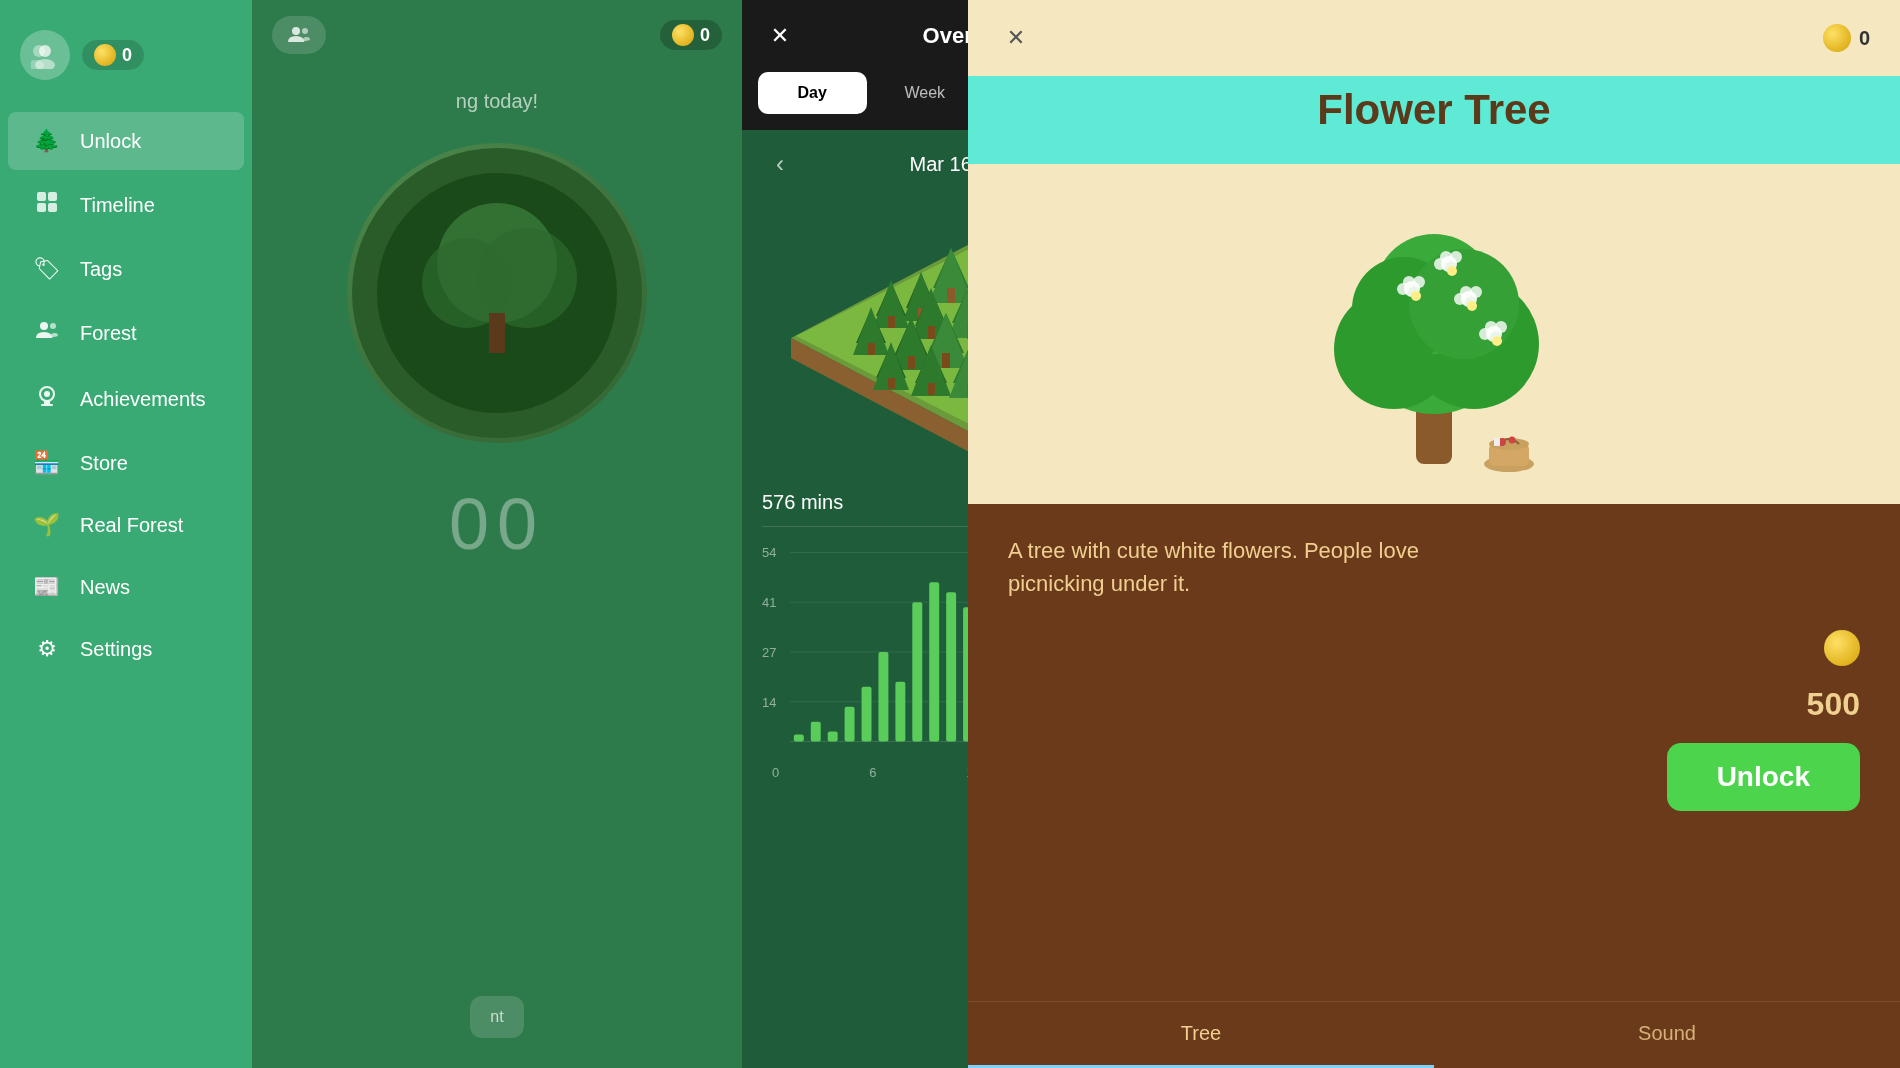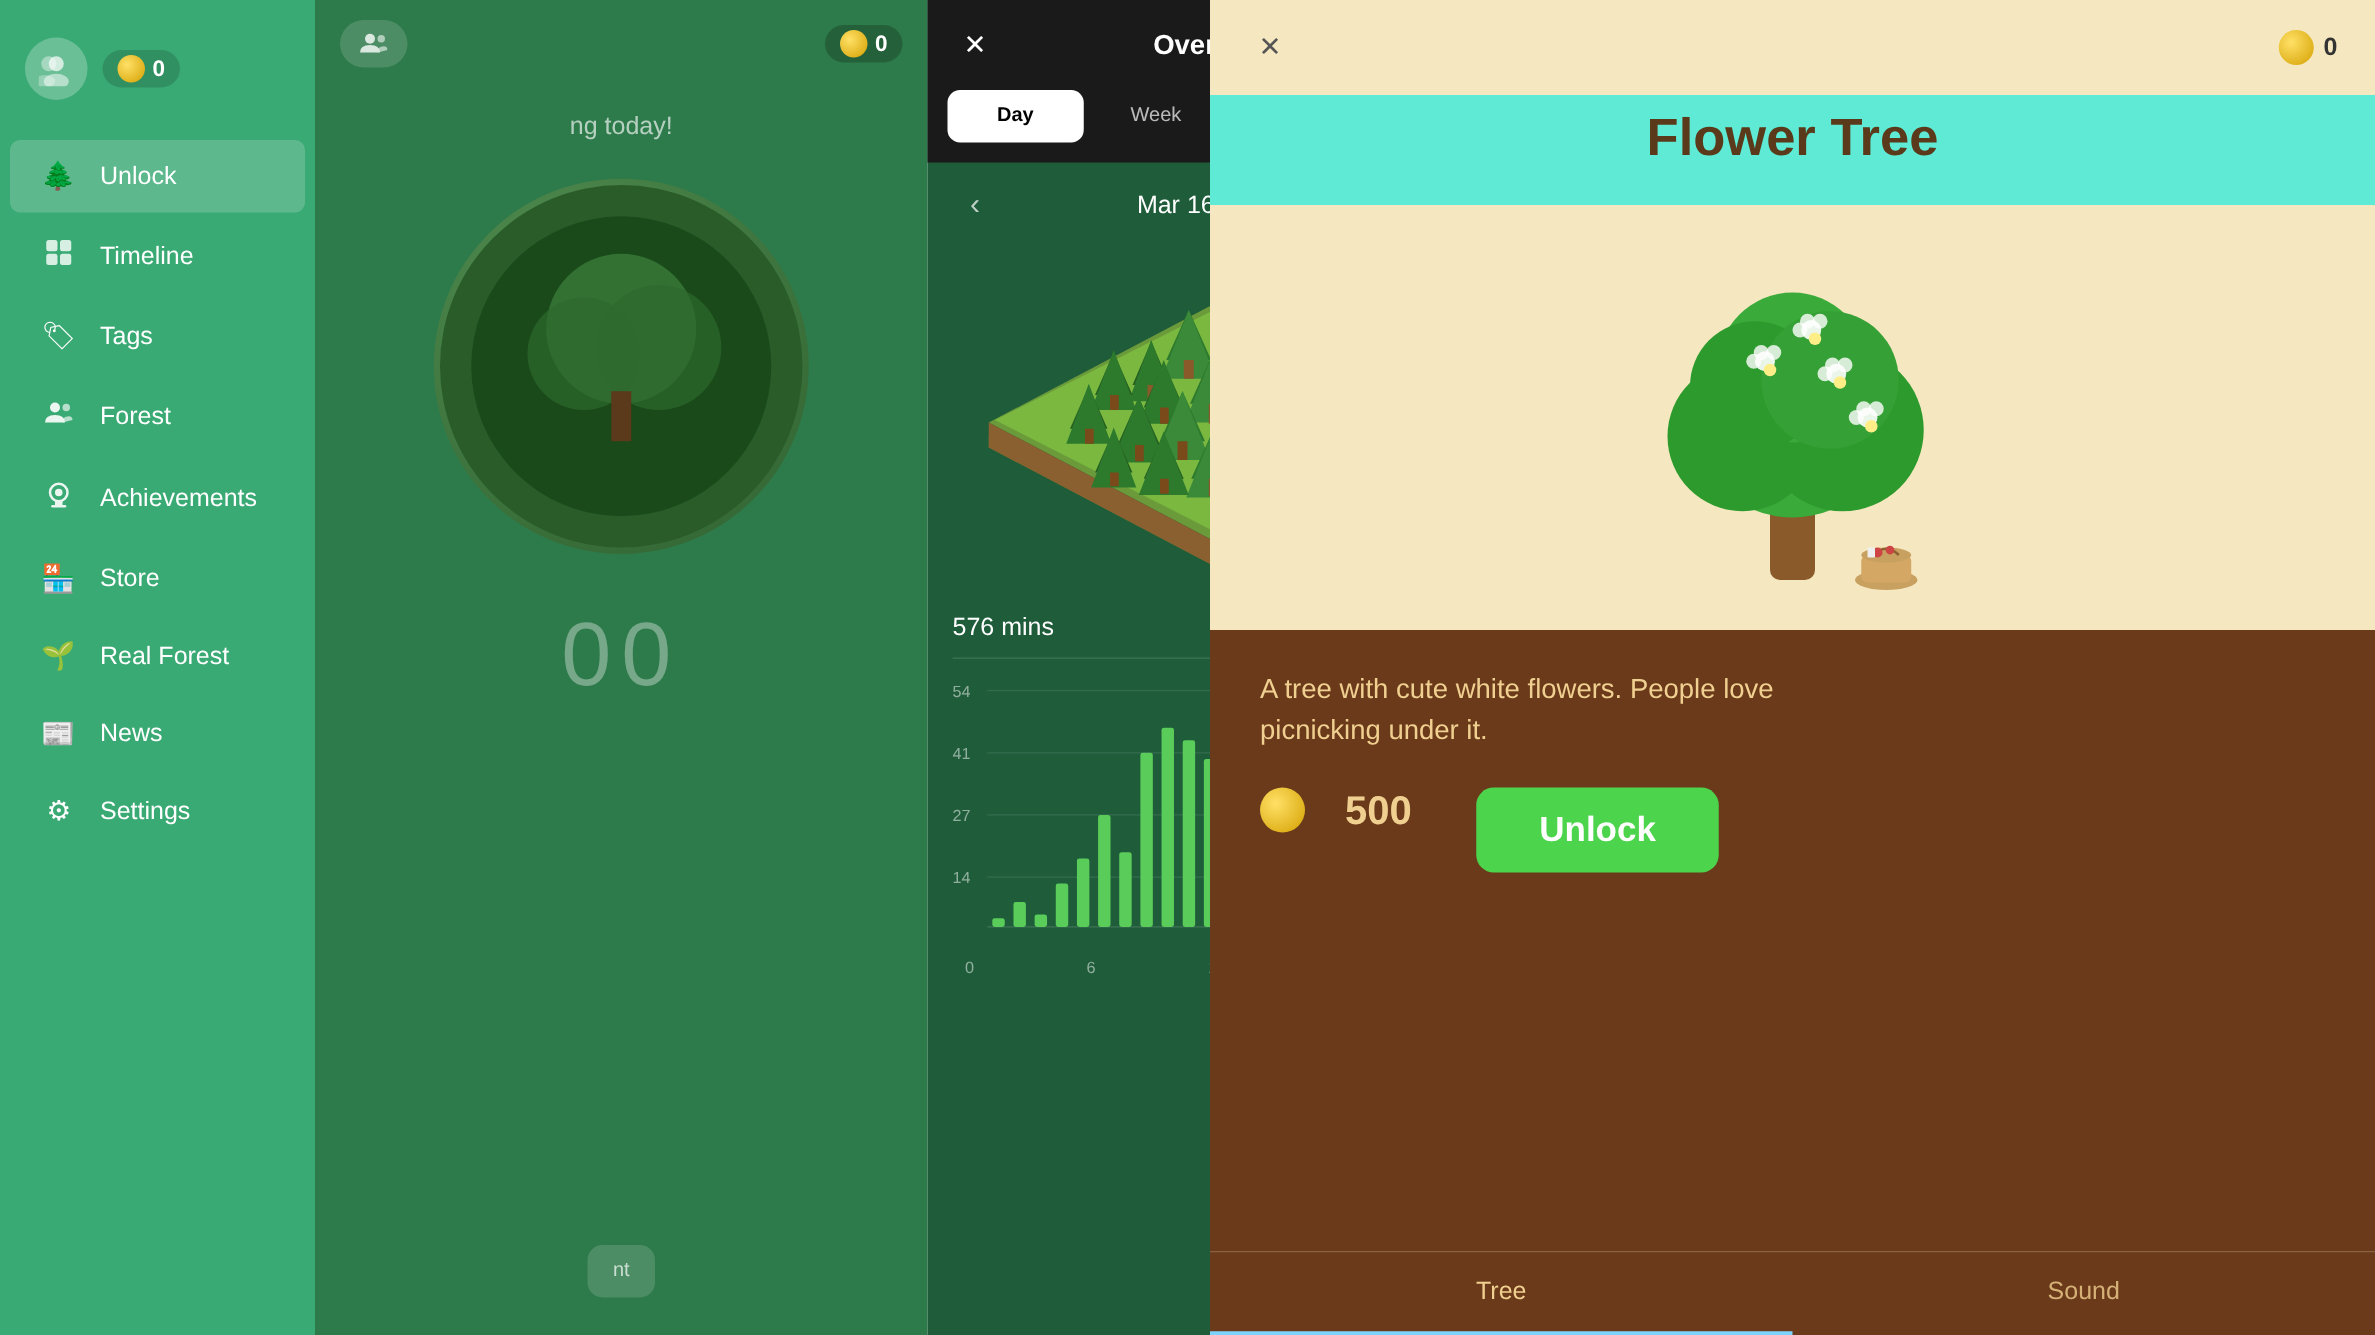--- a/index.html
+++ b/index.html
@@ -330,23 +330,24 @@
     }
     .item-description {
       font-size: 22px;
       color: #f0d090;
       line-height: 1.5;
       margin-bottom: 30px;
       max-width: 500px;
     }
     .item-price-row {
       display: flex;
-      align-items: flex-start;
-      gap: 32px;
+      align-items: flex-end;
+      gap: 20px;
       margin-bottom: 30px;
+      flex-direction: column;
     }
     .item-price-coin {
       width: 36px; height: 36px; border-radius: 50%;
       background: radial-gradient(circle at 35% 35%, #ffe066, #d4a000);
     }
     .item-price-value {
       font-size: 32px;
       font-weight: 700;
       color: #f0d090;
     }

